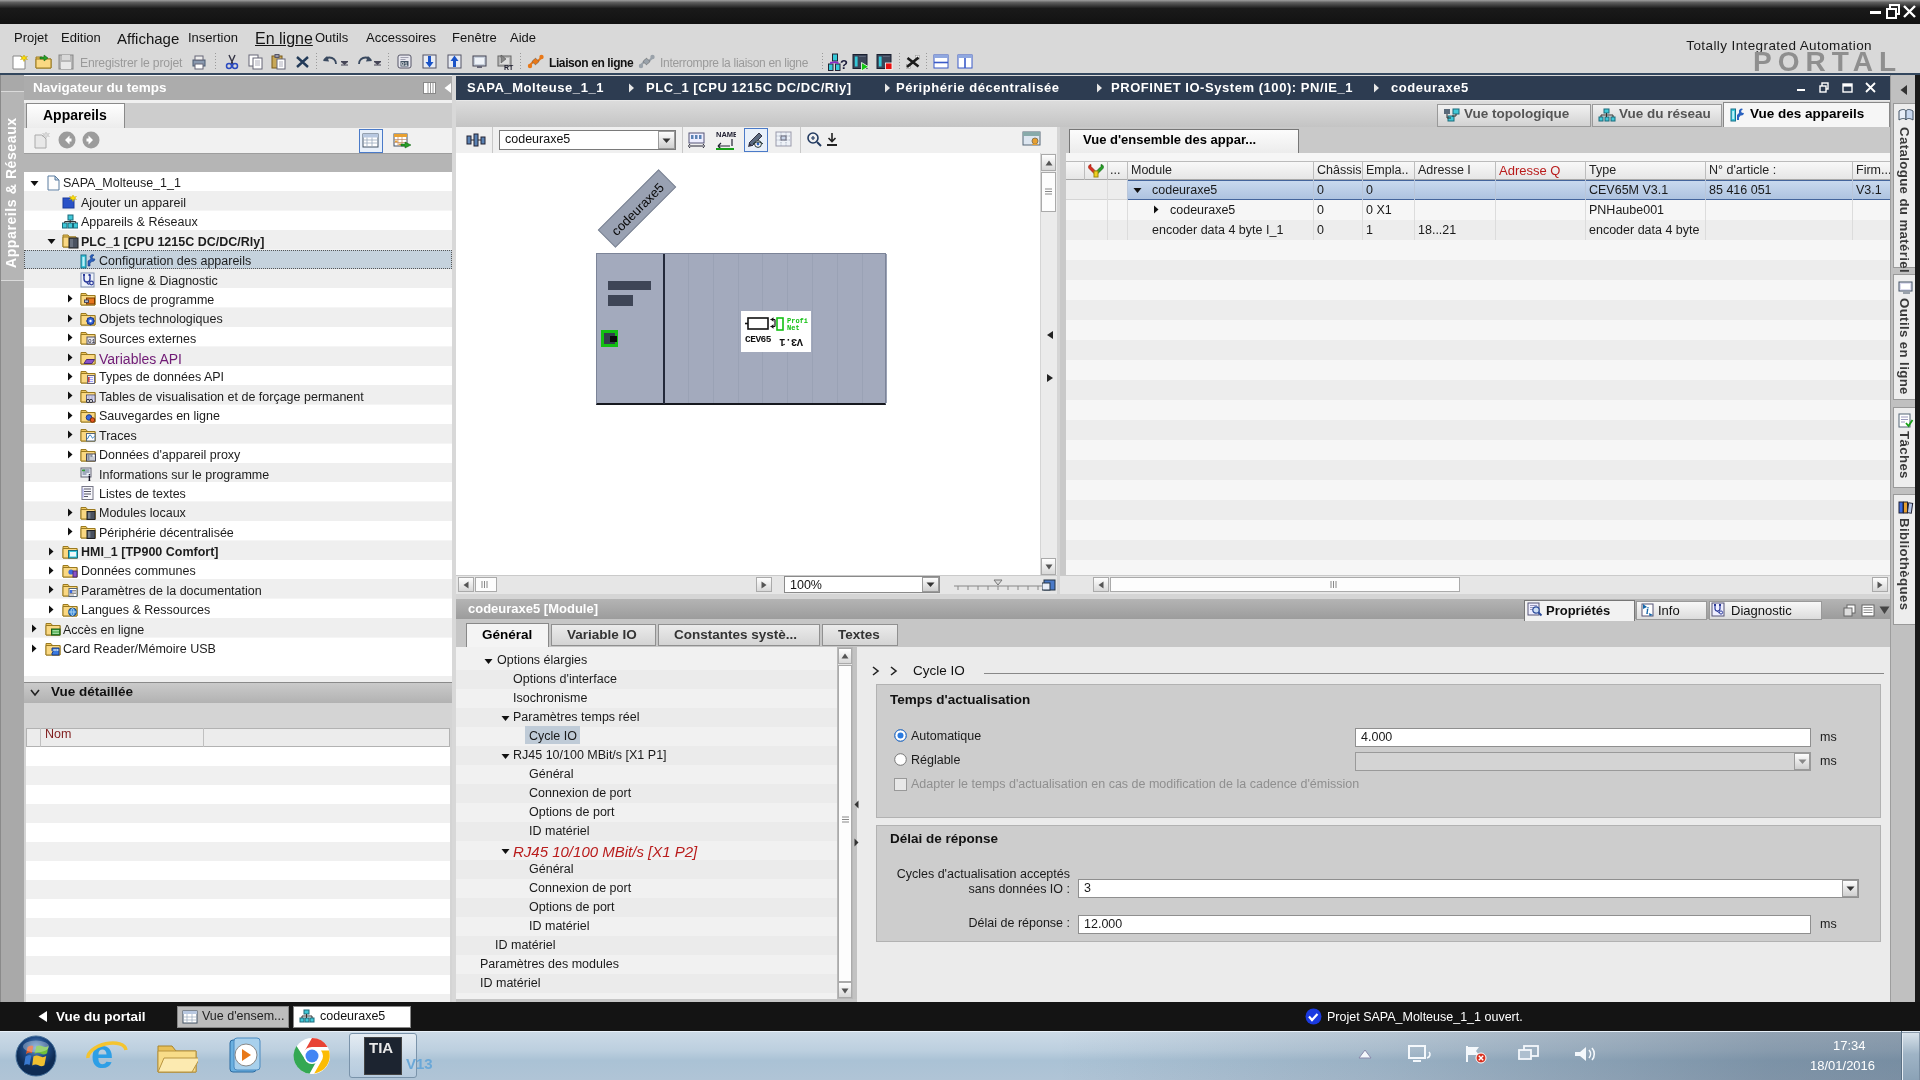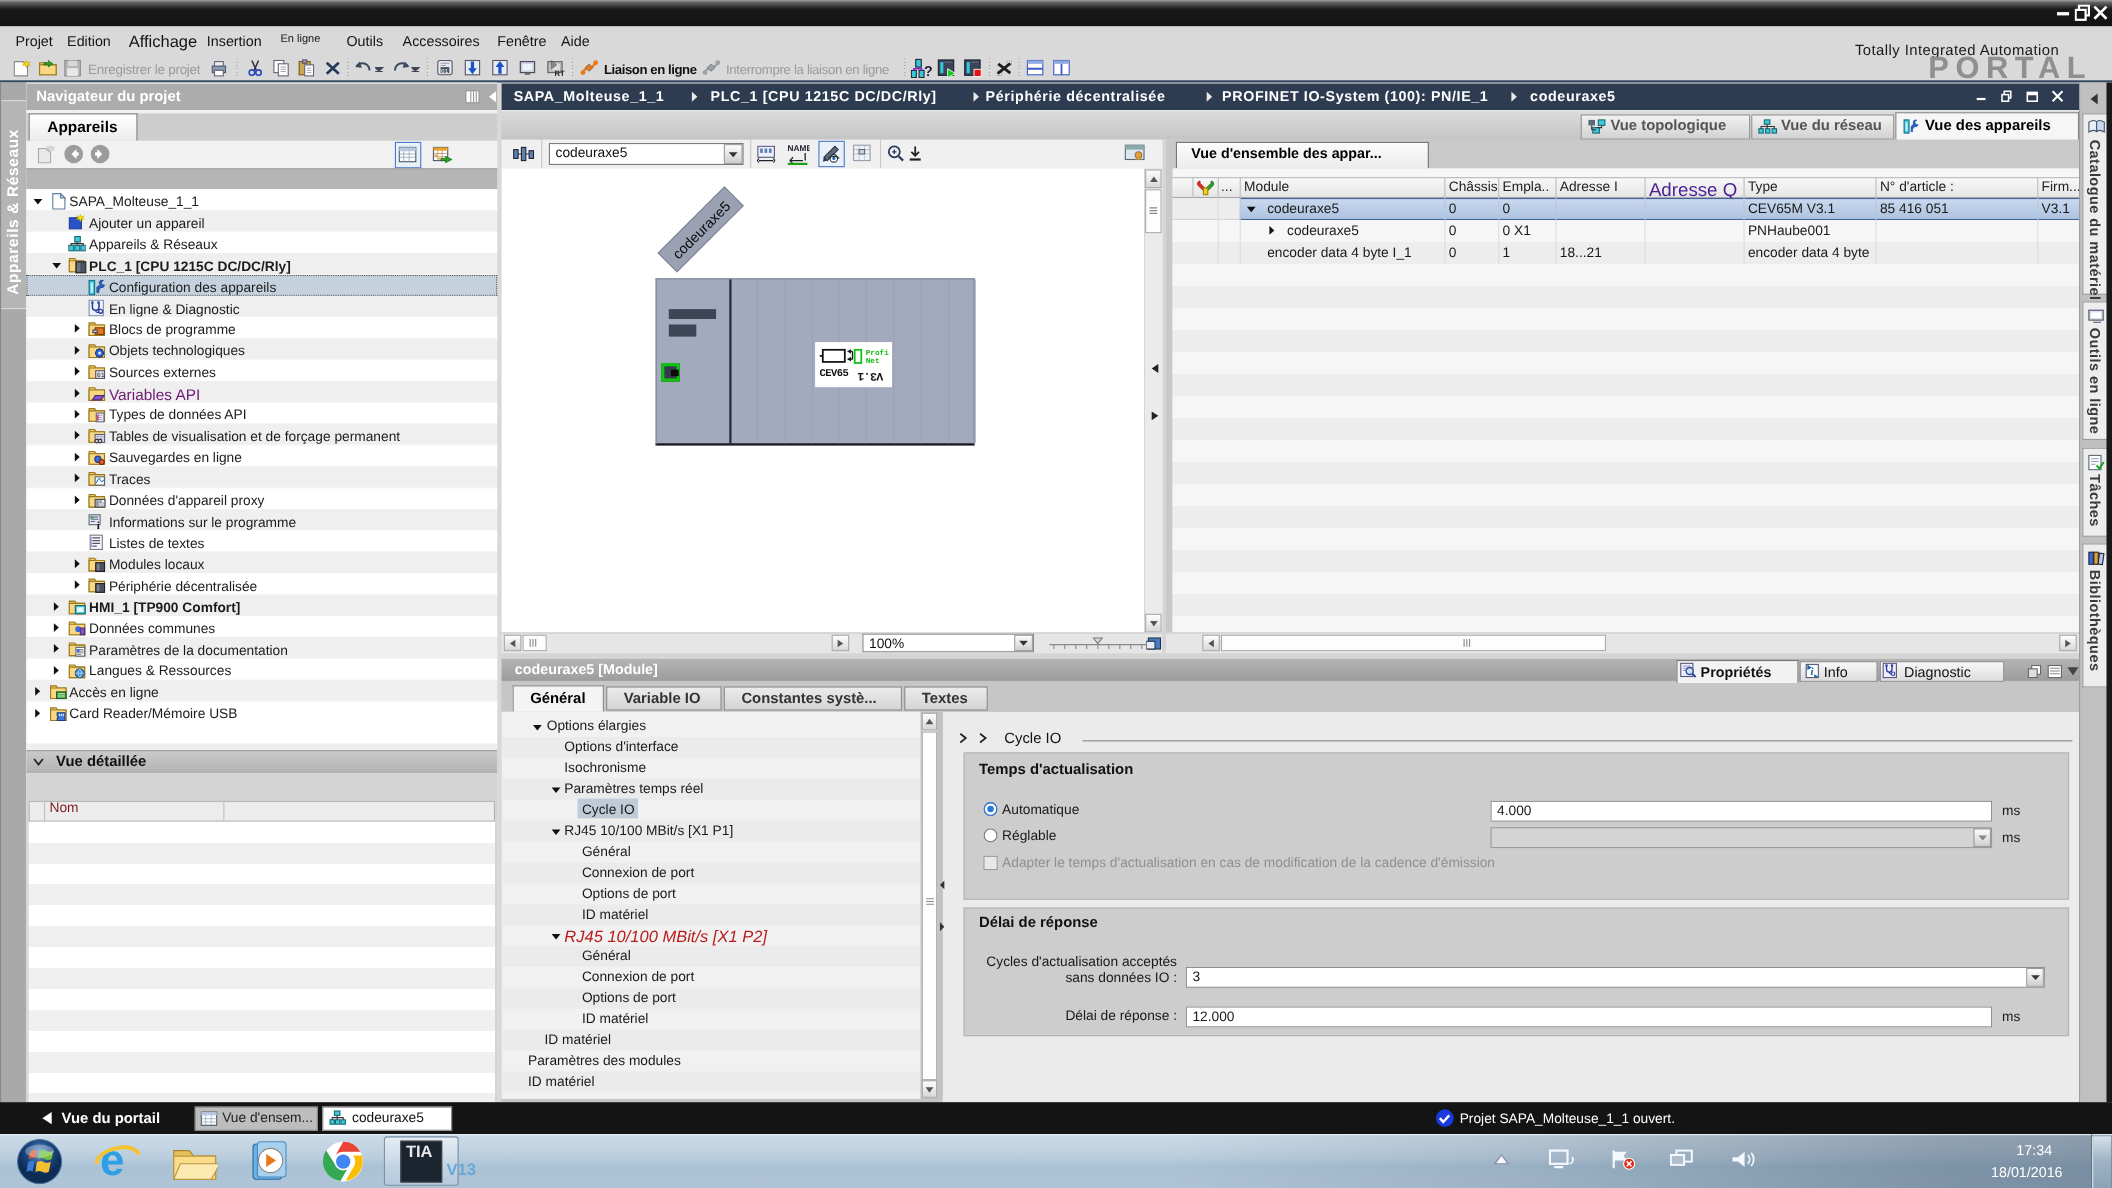--- a/index.html
+++ b/index.html
@@ -14,21 +14,21 @@
     <rect x="1" y="5" width="9" height="9" fill="#18181a" stroke="#fff" stroke-width="2"></rect>
   </svg>
 <svg style="position:absolute;left:1902px;top:4px;" width="15" height="15" viewBox="0 0 15 15">
     <path d="M2 2l11 11M13 2L2 13" stroke="#fff" stroke-width="2.4"></path>
   </svg>
 <div style="position:absolute;left:0;top:24px;width:1920px;height:26px;background:#d9d9d9;"></div>
 <div style="position:absolute;left:14px;top:30px;font-size:13px;color:#141414;white-space:nowrap;">Projet</div>
 <div style="position:absolute;left:61px;top:30px;font-size:13px;color:#141414;white-space:nowrap;">Edition</div>
 <div style="position:absolute;left:117px;top:30px;font-size:15px;color:#141414;white-space:nowrap;">Affichage</div>
 <div style="position:absolute;left:188px;top:30px;font-size:13px;color:#141414;white-space:nowrap;">Insertion</div>
-<div style="position:absolute;left:255px;top:30px;font-size:10px;color:#141414;white-space:nowrap;">En ligne</div>
+<div style="position:absolute;left:255px;top:30px;font-size:16px;color:#141414;white-space:nowrap;text-decoration:underline;">En ligne</div>
 <div style="position:absolute;left:315px;top:30px;font-size:13px;color:#141414;white-space:nowrap;">Outils</div>
 <div style="position:absolute;left:366px;top:30px;font-size:13px;color:#141414;white-space:nowrap;">Accessoires</div>
 <div style="position:absolute;left:452px;top:30px;font-size:13px;color:#141414;white-space:nowrap;">Fenêtre</div>
 <div style="position:absolute;left:510px;top:30px;font-size:13px;color:#141414;white-space:nowrap;">Aide</div>
 <div style="position:absolute;left:1472px;top:38px;width:400px;text-align:right;font-size:13.5px;font-weight:normal;color:#1a1a1a;letter-spacing:0.4px;z-index:5;">Totally Integrated Automation</div>
 <div style="position:absolute;left:1502px;top:46px;width:400px;text-align:right;font-size:28px;font-weight:bold;color:#8f8f8f;letter-spacing:6px;z-index:5;">PORTAL</div>
 <div style="position:absolute;left:0;top:50px;width:1920px;height:25px;background:#d9d9d9;border-bottom:2px solid #33475e;"></div>
 <svg style="position:absolute;left:11px;top:53px;" width="18" height="18" viewBox="0 0 18 18">
     <path d="M2 3h8l4 4v9H2z" fill="#fff" stroke="#888"></path>
     <g transform="translate(13,5)">
@@ -170,21 +170,21 @@
 <svg style="position:absolute;left:956px;top:53px;" width="18" height="18" viewBox="0 0 18 18">
     <rect x="2" y="2" width="14" height="13" fill="#fff" stroke="#3a5ac8"></rect>
     <rect x="2" y="2" width="14" height="3" fill="#90a8e0"></rect>
     <path d="M9 5v10" stroke="#3a5ac8" stroke-width="1.6"></path>
   </svg>
 <div style="position:absolute;left:0;top:75px;width:24px;height:927px;background:#a9a9a9;"></div>
 <div style="position:absolute;left:0;top:91px;width:24px;height:190px;background:#b5b5b5;border-top:1px solid #dadada;border-bottom:1px solid #dadada;"></div>
 <div style="position:absolute;left:3px;top:104px;width:20px;height:164px;writing-mode:vertical-rl;transform:rotate(180deg);color:#fff;font-weight:bold;font-size:14px;letter-spacing:0.6px;white-space:nowrap;">Appareils &amp; Réseaux</div>
 <div style="position:absolute;left:24px;top:75px;width:428px;height:927px;background:#f5f5f5;"></div>
 <div style="position:absolute;left:24px;top:76px;width:428px;height:24px;background:#acacac;"></div>
-<div style="position:absolute;left:33px;top:80px;font-size:13.5px;color:#fff;font-weight:bold;white-space:nowrap;">Navigateur du projet</div>
+<div style="position:absolute;left:33px;top:80px;font-size:13.5px;color:#fff;font-weight:bold;white-space:nowrap;">Navigateur du temps</div>
 <svg style="position:absolute;left:423px;top:82px;" width="13" height="12" viewBox="0 0 13 12">
     <rect x="0.5" y="0.5" width="12" height="11" fill="#fff" stroke="#888"></rect>
     <path d="M5 1v10M7.5 1v10M10 1v10" stroke="#999"></path>
   </svg>
 <svg style="position:absolute;left:444px;top:82px;" width="8" height="12" viewBox="0 0 8 12">
     <path d="M7 1v10L0.5 6z" fill="#fff"></path>
   </svg>
 <div style="position:absolute;left:24px;top:100px;width:428px;height:3px;background:#f0f0f0;"></div>
 <div style="position:absolute;left:24px;top:103px;width:428px;height:25px;background:#cdcdcd;"></div>
 <div style="position:absolute;left:26px;top:103px;width:99px;height:25px;background:linear-gradient(#ffffff,#ececec);border:1px solid #8a8a8a;border-bottom:none;"></div>
@@ -700,21 +700,21 @@
 <div style="position:absolute;left:1362px;top:161px;width:1px;height:19px;background:#bdbdbd;"></div>
 <div style="position:absolute;left:1414px;top:161px;width:1px;height:19px;background:#bdbdbd;"></div>
 <div style="position:absolute;left:1495px;top:161px;width:1px;height:19px;background:#bdbdbd;"></div>
 <div style="position:absolute;left:1585px;top:161px;width:1px;height:19px;background:#bdbdbd;"></div>
 <div style="position:absolute;left:1705px;top:161px;width:1px;height:19px;background:#bdbdbd;"></div>
 <div style="position:absolute;left:1852px;top:161px;width:1px;height:19px;background:#bdbdbd;"></div>
 <div style="position:absolute;left:1131px;top:163px;font-size:12.5px;color:#222;white-space:nowrap;">Module</div>
 <div style="position:absolute;left:1317px;top:163px;font-size:12.5px;color:#222;white-space:nowrap;">Châssis</div>
 <div style="position:absolute;left:1366px;top:163px;font-size:12.5px;color:#222;white-space:nowrap;">Empla..</div>
 <div style="position:absolute;left:1418px;top:163px;font-size:12.5px;color:#222;white-space:nowrap;">Adresse I</div>
-<div style="position:absolute;left:1499px;top:163px;font-size:17px;color:#4c1d95;white-space:nowrap;">Adresse Q</div>
+<div style="position:absolute;left:1499px;top:163px;font-size:13px;color:#b91c1c;white-space:nowrap;">Adresse Q</div>
 <div style="position:absolute;left:1589px;top:163px;font-size:12.5px;color:#222;white-space:nowrap;">Type</div>
 <div style="position:absolute;left:1709px;top:163px;font-size:12.5px;color:#222;white-space:nowrap;">N° d'article :</div>
 <div style="position:absolute;left:1856px;top:163px;font-size:12.5px;color:#222;white-space:nowrap;">Firm...</div>
 <svg style="position:absolute;left:1088px;top:163px;" width="16" height="15" viewBox="0 0 16 15">
     <path d="M3 1.5a2.5 2.5 0 0 0-2 4l5 5l2-2l-5-5z" fill="#d83020" stroke="#901808" stroke-width="0.6"></path>
     <path d="M13 1.5a2.5 2.5 0 0 1 2 4l-5 5l-2-2l5-5z" fill="#28a028" stroke="#0a5a0a" stroke-width="0.6"></path>
     <rect x="6" y="8" width="4" height="6" fill="#f0d020" stroke="#a08808"></rect>
   </svg>
 <div style="position:absolute;left:1110px;top:163px;font-size:12.5px;color:#222;white-space:nowrap;">...</div>
 <div style="position:absolute;left:1066px;top:180px;width:61px;height:20px;background:#ededed;border-bottom:1px solid #d5d5d5;"></div>

